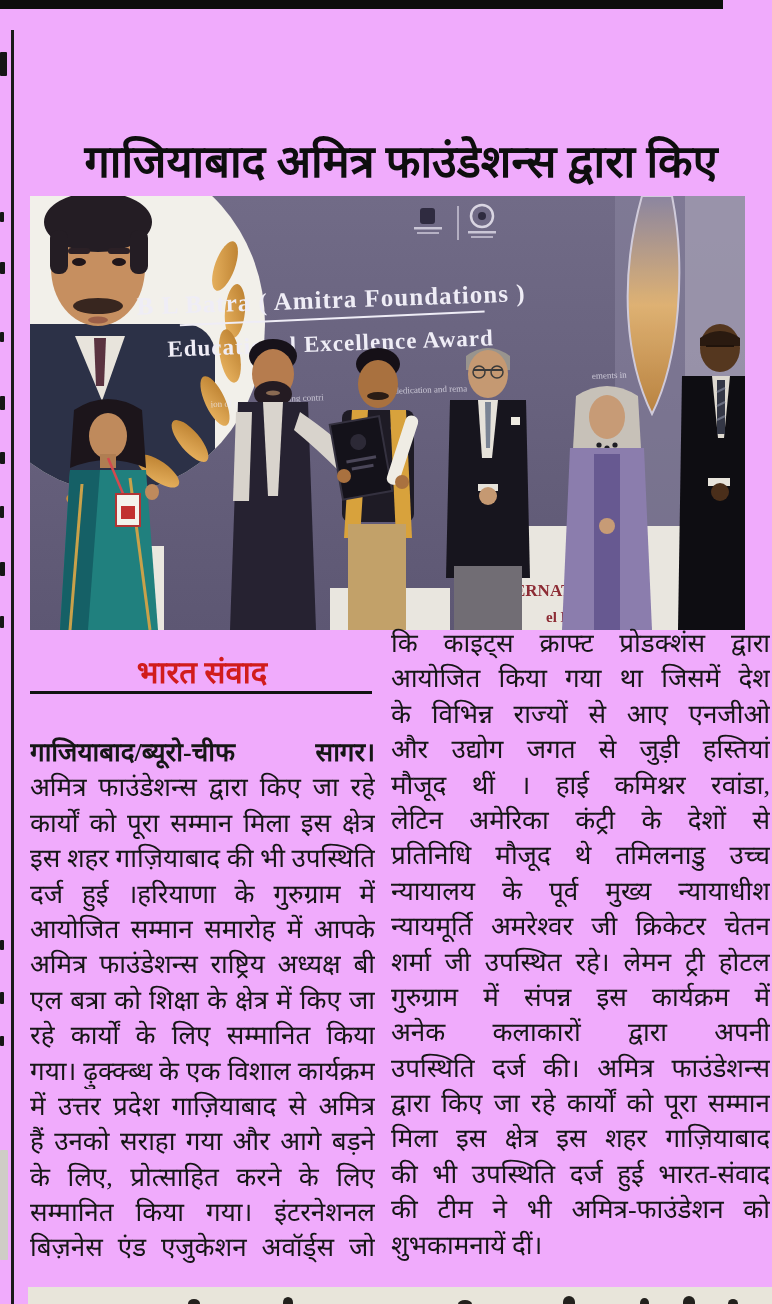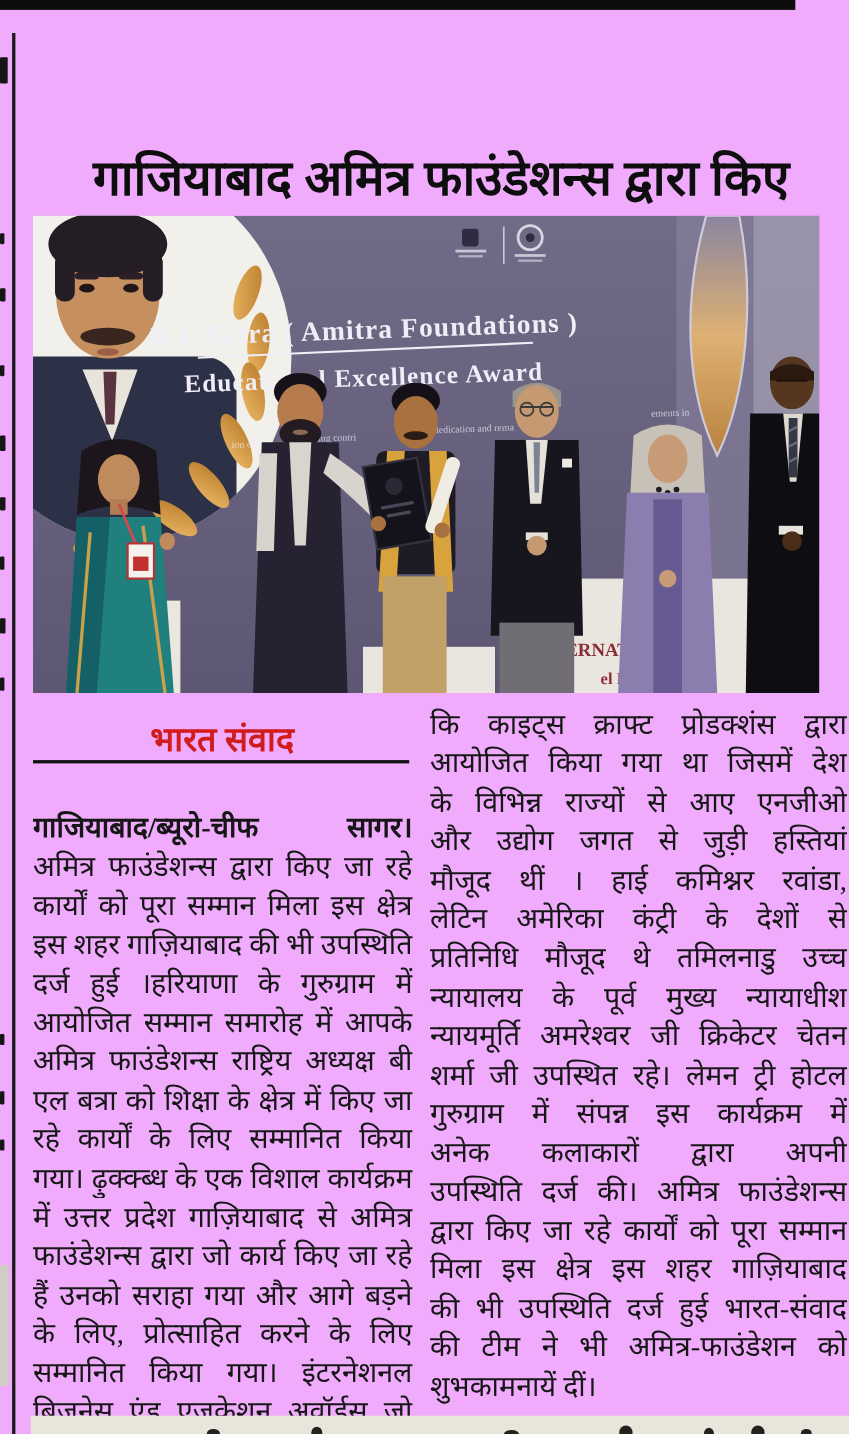--- a/index.html
+++ b/index.html
@@ -17,21 +17,21 @@
             font-weight:bold;color:#0e0e0e;font-size:45px;line-height:57px;
             white-space:pre-wrap;letter-spacing:0px;}
 
   .photo{position:absolute;left:30px;top:196px;width:715px;height:434px;overflow:hidden;}
 
   .byline{position:absolute;left:30px;top:650px;width:344px;text-align:center;
           color:#d11c1c;font-size:31px;font-weight:bold;}
   .bylinerule{position:absolute;left:30px;top:691px;width:342px;height:3px;background:#121212;}
 
   .colL{position:absolute;left:30px;top:735px;width:345px;overflow:hidden;}
-  .colR{position:absolute;left:391px;top:641px;width:379px;overflow:hidden;}
+  .colR{position:absolute;left:391px;top:626px;width:379px;overflow:hidden;}
   .bline{font-size:26px;line-height:35.4px;height:35.4px;color:#161616;
          text-align:justify;text-align-last:justify;overflow:hidden;white-space:nowrap;}
   .bline.lastline{text-align-last:left;}
   .dateline{font-weight:bold;}
 
   .bottomstrip{position:absolute;left:28px;top:1287px;width:744px;height:17px;
                background:#e8e5da;overflow:hidden;}
   .bottomstrip i{position:absolute;bottom:-4px;background:#23211d;border-radius:50% 50% 10% 10%;}
 
   svg text{font-family:"Liberation Serif","DejaVu Sans",serif;}
@@ -271,21 +271,20 @@
         <div class="bline">अमित्र फाउंडेशन्स द्वारा किए जा रहे</div>
         <div class="bline">कार्यों को पूरा सम्मान मिला इस क्षेत्र</div>
         <div class="bline">इस शहर गाज़ियाबाद की भी उपस्थिति</div>
         <div class="bline">दर्ज हुई ।हरियाणा के गुरुग्राम में</div>
         <div class="bline">आयोजित सम्मान समारोह में आपके</div>
         <div class="bline">अमित्र फाउंडेशन्स राष्ट्रिय अध्यक्ष बी</div>
         <div class="bline">एल बत्रा को शिक्षा के क्षेत्र में किए जा</div>
         <div class="bline">रहे कार्यों के लिए सम्मानित किया</div>
         <div class="bline">गया। ढ़ुक्क्ब्ध के एक विशाल कार्यक्रम</div>
         <div class="bline">में उत्तर प्रदेश गाज़ियाबाद से अमित्र</div>
-        <div class="bline">फाउंडेशन्स द्वारा जो कार्य किए जा रहे</div>
         <div class="bline">हैं उनको सराहा गया और आगे बड़ने</div>
         <div class="bline">के लिए, प्रोत्साहित करने के लिए</div>
         <div class="bline">सम्मानित किया गया। इंटरनेशनल</div>
         <div class="bline">बिज़नेस एंड एजुकेशन अवॉर्ड्स जो</div>
       </div>
   </div>
 
   <div class="colR">
     <div>
         <div class="bline">कि काइट्स क्राफ्ट प्रोडक्शंस द्वारा</div>

